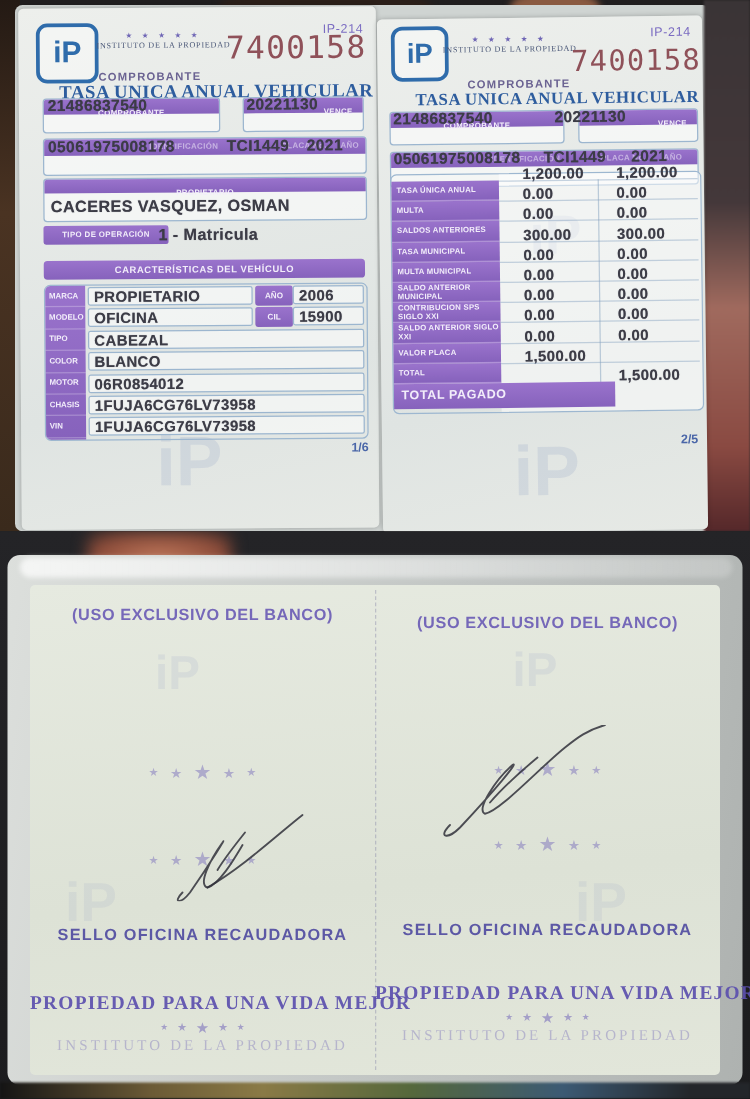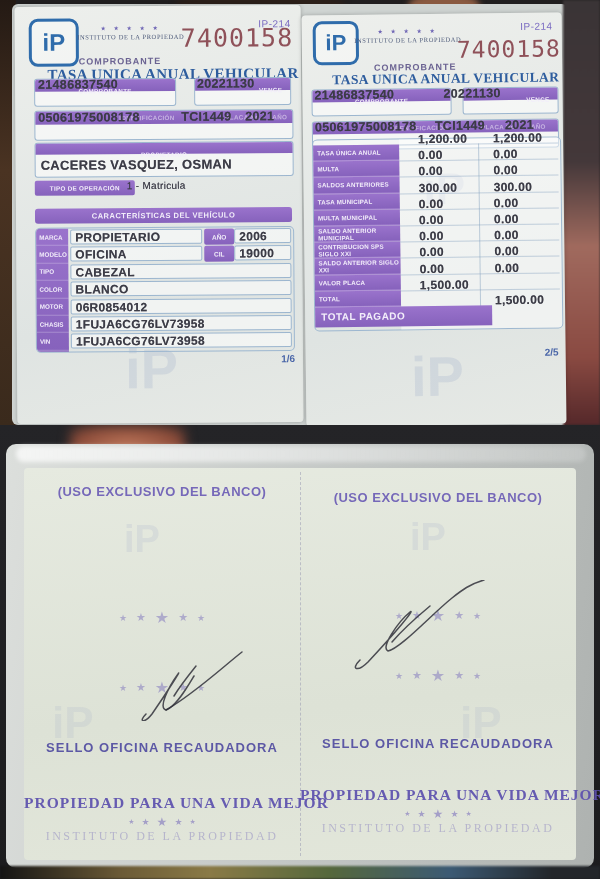--- a/index.html
+++ b/index.html
@@ -139,42 +139,42 @@
         <div class="pband" style="height:11px;border-radius:2px 2px 0 0;text-align:center;">
           <span class="blabel" style="line-height:11px;">PROPIETARIO</span>
         </div>
         <div class="abs ink" style="left:5px;top:14px;font-size:13px;">CACERES VASQUEZ, OSMAN</div>
       </div>
 
       <div class="abs" style="left:19px;top:174px;width:257px;height:16px;">
         <div class="pband" style="position:absolute;left:0;top:0;width:100px;height:15px;border-radius:2px;display:flex;align-items:center;justify-content:center;">
           <span class="blabel">TIPO DE OPERACIÓN</span>
         </div>
-        <div class="abs ink" style="left:92px;top:0;font-size:10px;font-weight:normal;">1 - Matricula</div>
+        <div class="abs ink" style="left:92px;top:0;font-size:13px;font-weight:bold;">1 - Matricula</div>
       </div>
 
       <div class="abs pband" style="left:19px;top:202px;width:257px;height:15px;border-radius:3px;display:flex;align-items:center;justify-content:center;">
         <span class="blabel" style="font-size:7.5px;letter-spacing:.5px;">CARACTERÍSTICAS DEL VEHÍCULO</span>
       </div>
 
       <div class="vtable" style="left:19px;top:221px;width:257px;height:123px;">
         <div class="vlabelcol"></div>
 
         <div class="vrow" style="top:0;">
           <span class="vlab">MARCA</span>
           <span class="vval ink" style="left:34px;width:132px;top:1px;">PROPIETARIO</span>
           <span class="vsub" style="left:168px;top:1px;width:30px;">AÑO</span>
           <span class="vval ink" style="left:198px;width:57px;top:1px;">2006</span>
         </div>
 
         <div class="vrow" style="top:17.4px;">
           <span class="vlab">MODELO</span>
           <span class="vval ink" style="left:34px;width:132px;top:1px;">OFICINA</span>
           <span class="vsub" style="left:168px;top:1px;width:30px;">CIL</span>
-          <span class="vval ink" style="left:198px;width:57px;top:1px;">19000</span>
+          <span class="vval ink" style="left:198px;width:57px;top:1px;">15900</span>
         </div>
         <div class="vrow" style="top:34.8px;">
           <span class="vlab">TIPO</span>
           <span class="vval ink" style="left:34px;width:221px;top:1px;">CABEZAL</span>
         </div>
         <div class="vrow" style="top:52.2px;">
           <span class="vlab">COLOR</span>
           <span class="vval ink" style="left:34px;width:221px;top:1px;">BLANCO</span>
         </div>
         <div class="vrow" style="top:69.6px;">

